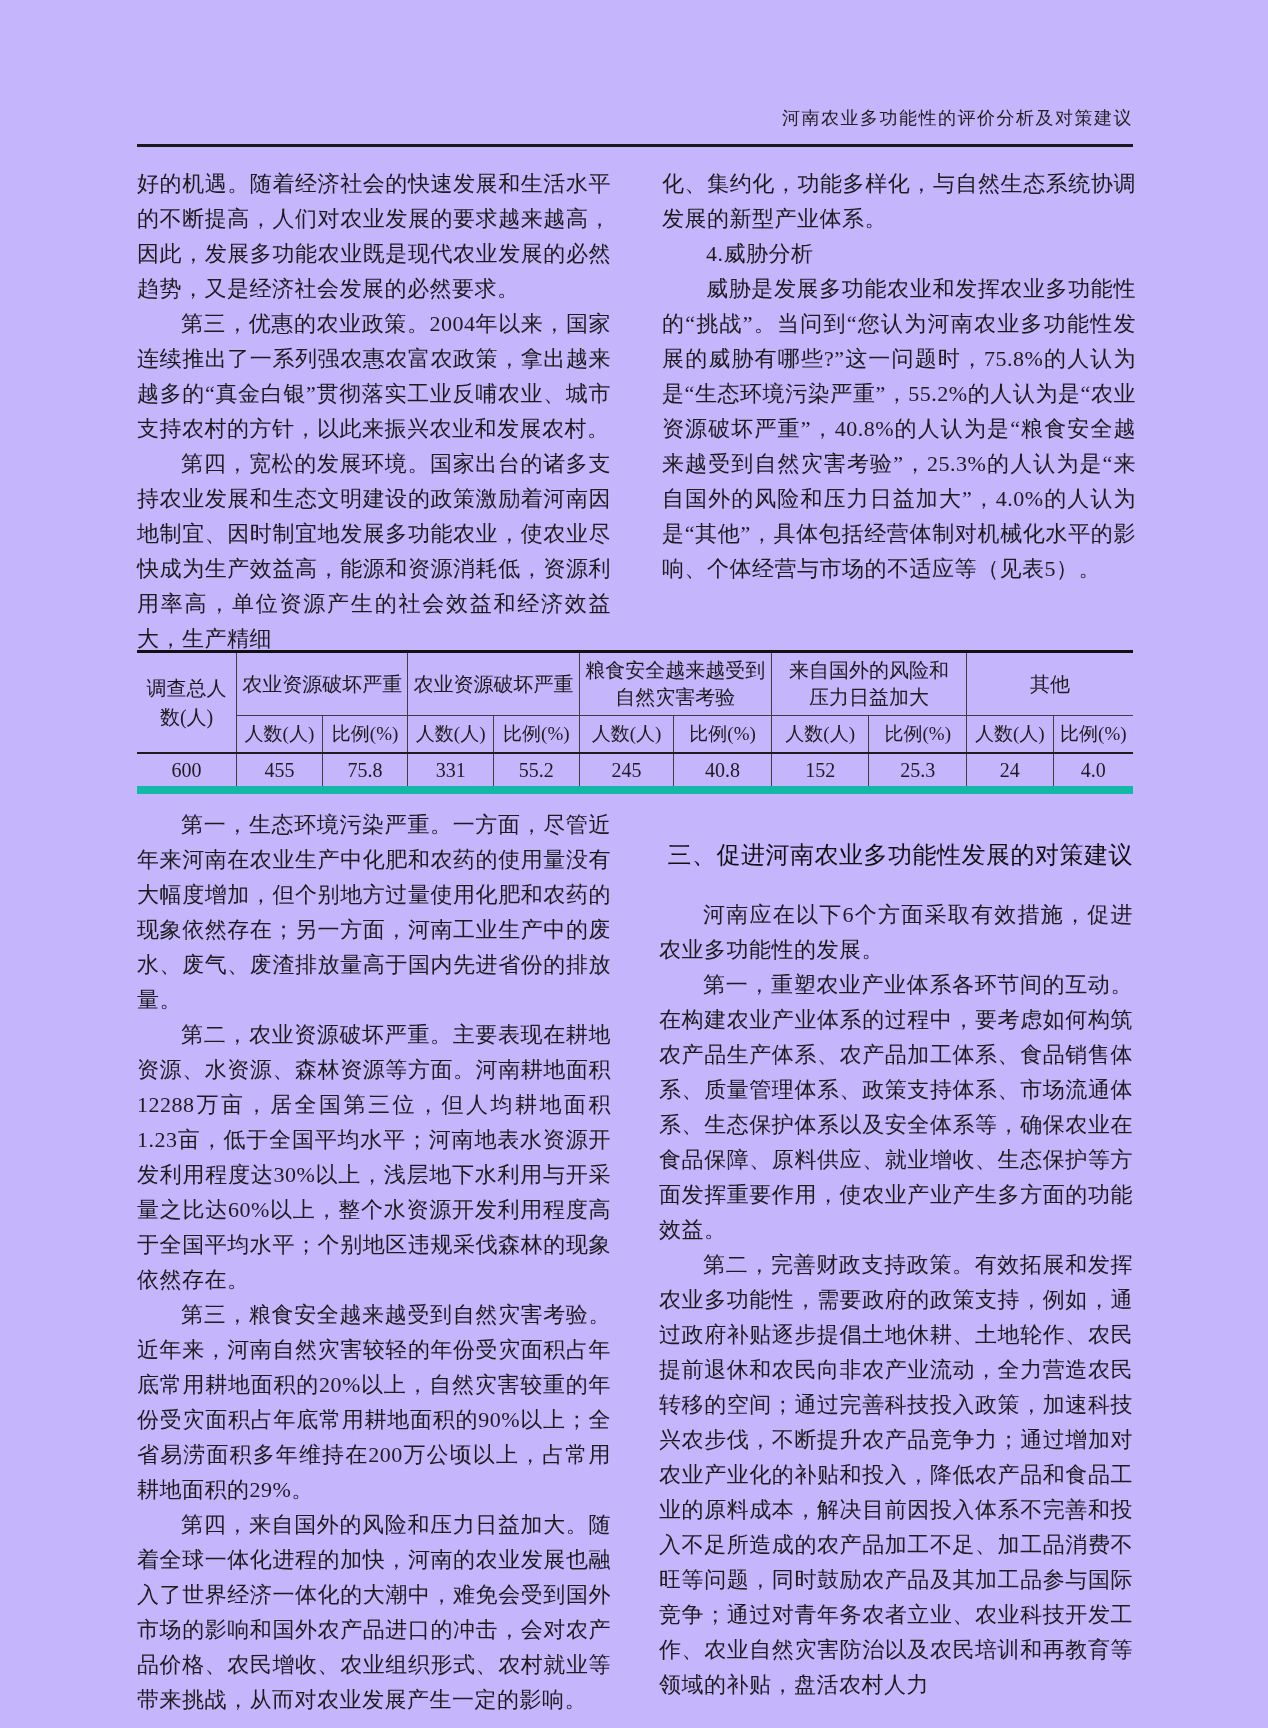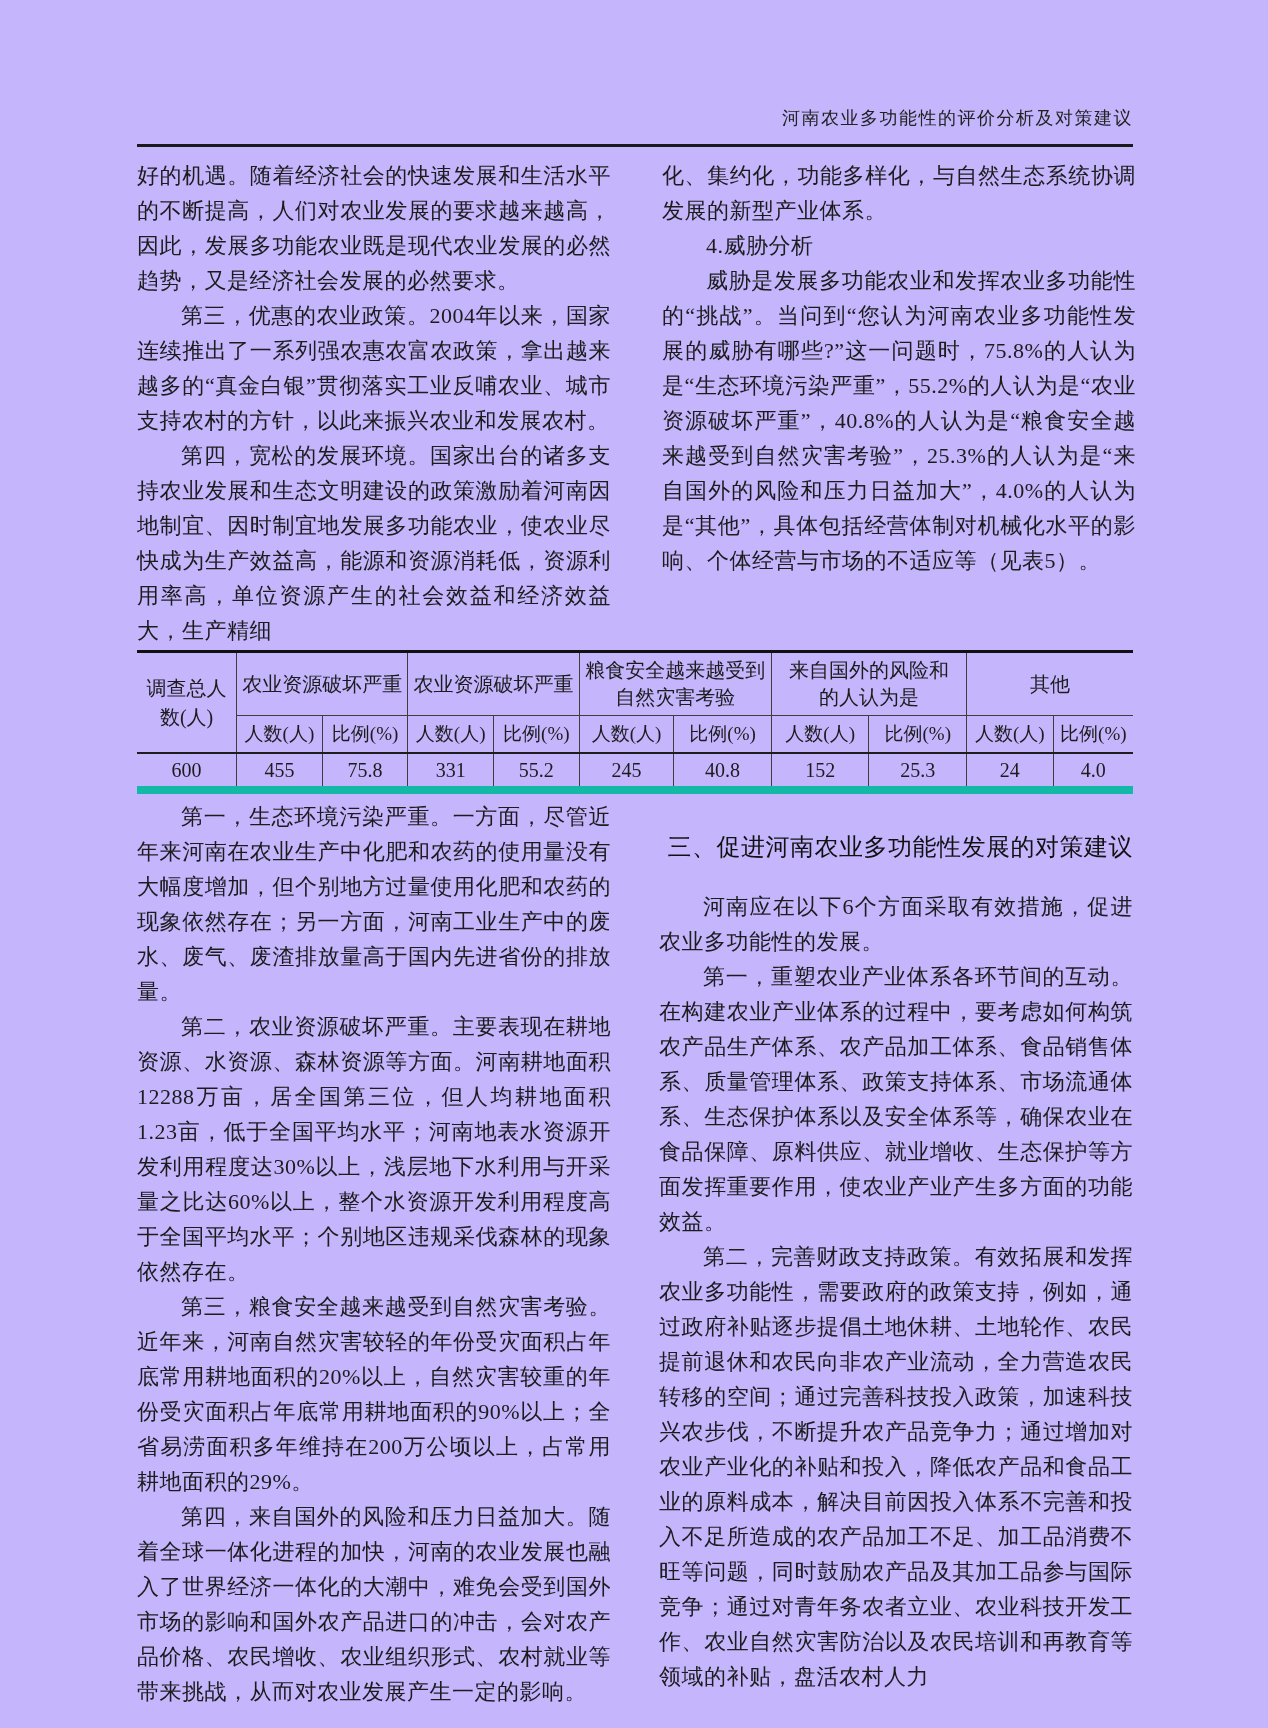--- a/index.html
+++ b/index.html
@@ -16,21 +16,21 @@
     position:absolute;top:106px;left:137px;width:996px;
     text-align:right;font-size:18px;letter-spacing:1.5px;color:#222;
   }
   .head-rule{
     position:absolute;top:144px;left:137px;width:996px;height:3px;
     background:#1a1a1a;
   }
   .col{
     position:absolute;width:474px;
     font-size:22px;line-height:35px;letter-spacing:0.5px;
-    text-align:justify;text-justify:inter-ideograph;
+    text-align:justify;text-justify:inter-ideograph;margin-top:8px;
   }
   .top-left{left:137px;top:158px;}
   .top-right{left:662px;top:158px;}
   .bottom-left{left:137px;top:799px;}
   .bottom-right{left:659px;top:799px;}
   .para{margin:0;}
   .indent{text-indent:2em;}
   .table-caption{
     position:absolute;top:615px;left:137px;width:996px;
     text-align:center;font-size:18px;font-weight:bold;
@@ -105,21 +105,21 @@
         <tr class="grp-row">
       <th class="c0" rowspan="2">调查总人数(人)</th>
       <th colspan="2">农业资源破坏严重</th>
       <th colspan="2">农业资源破坏严重</th>
       <th colspan="2">
         <div>粮食安全越来越受到</div>
         <div>自然灾害考验</div>
       </th>
       <th colspan="2">
         <div>来自国外的风险和</div>
-        <div>的人认为是</div>
+        <div>压力日益加大</div>
       </th>
       <th colspan="2">其他</th>
     </tr>
     <tr class="sub-row">
       <td>人数(人)</td>
       <td>比例(%)</td>
       <td>人数(人)</td>
       <td>比例(%)</td>
       <td>人数(人)</td>
       <td>比例(%)</td>

